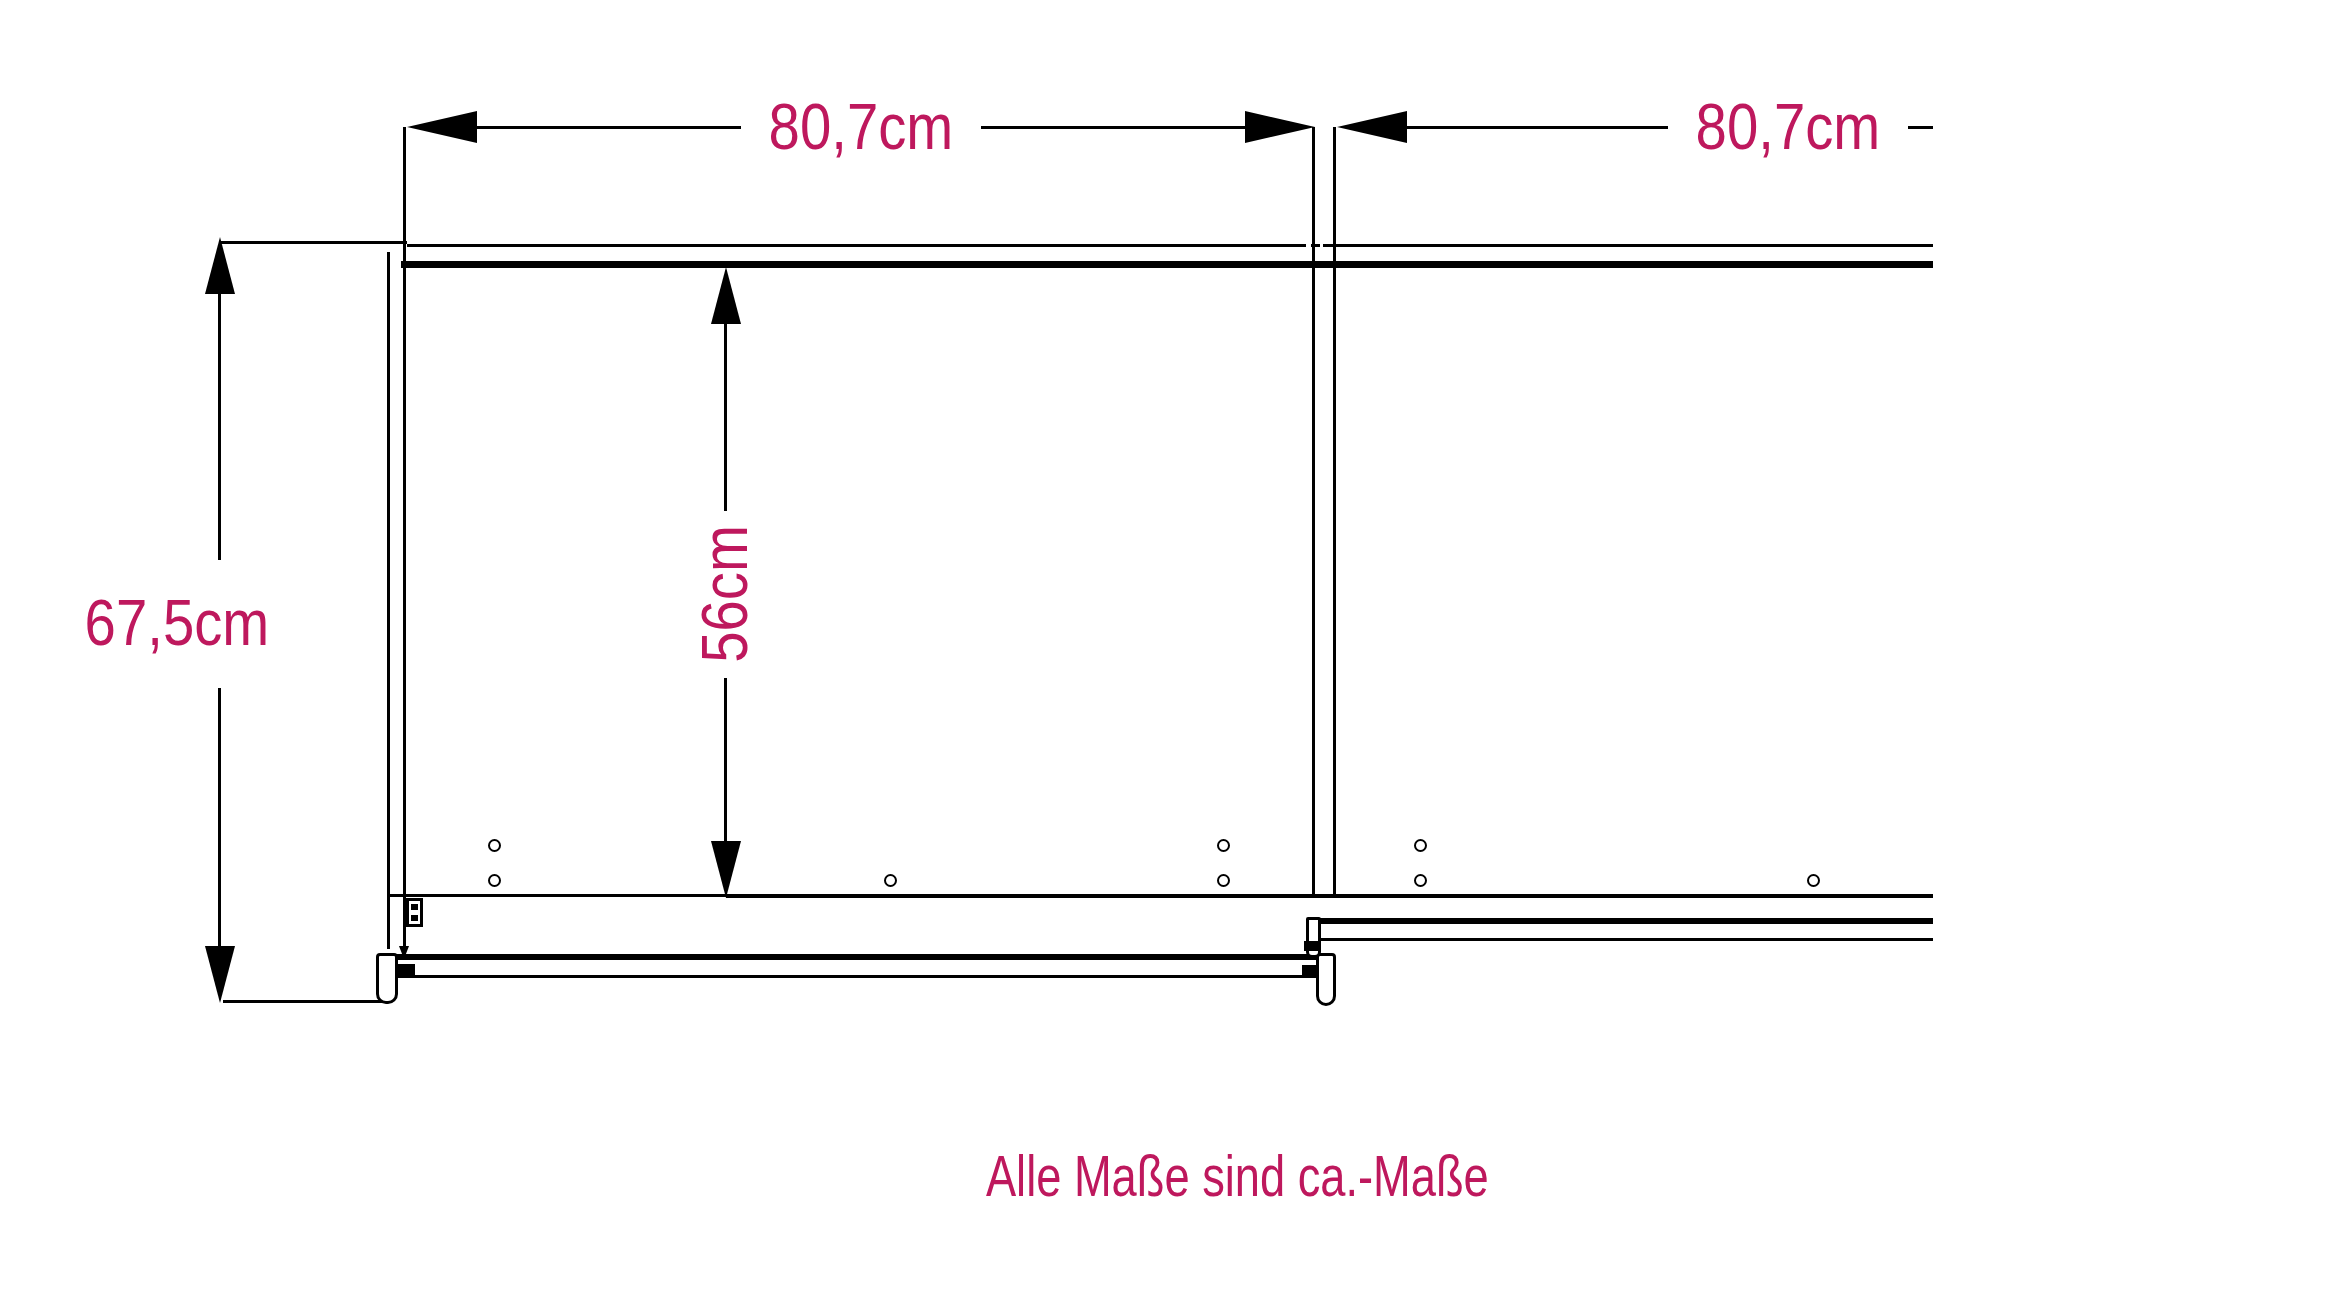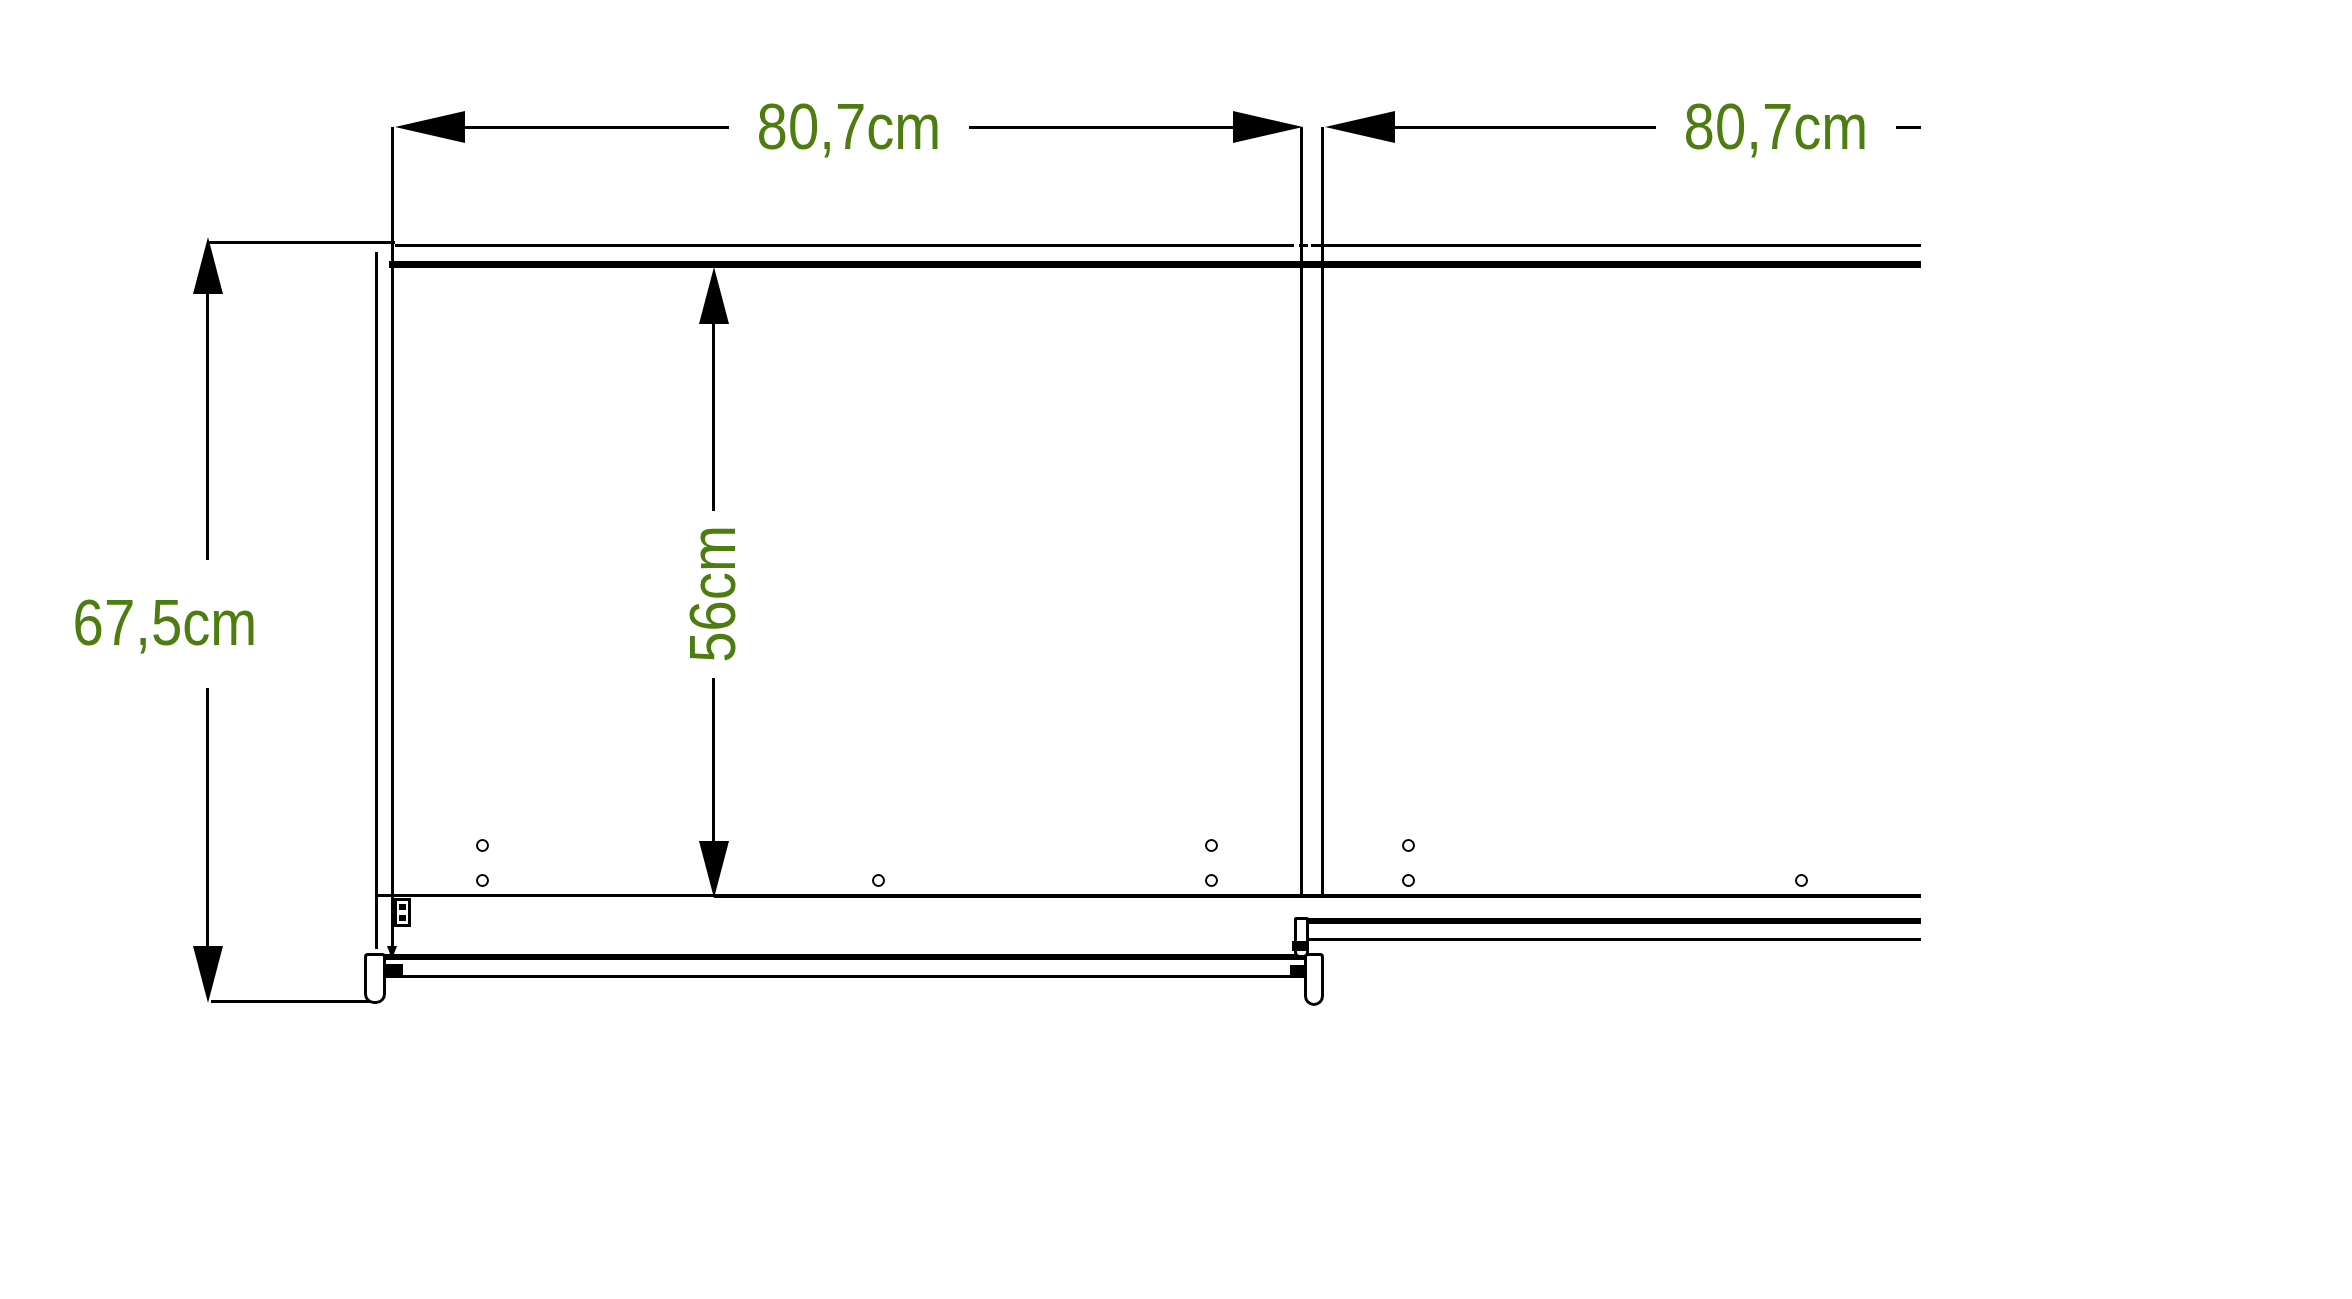--- a/index.html
+++ b/index.html
@@ -1,18 +1,18 @@
 <!DOCTYPE html>
 <html><head>
 <meta charset="utf-8">
 <style>
   html,body{margin:0;padding:0;background:#fff;}
   #canvas{
     position:relative;width:1921px;height:1299px;background:#fff;overflow:hidden;
-    font-family:"Liberation Sans","DejaVu Sans",sans-serif;color:#4d7c0f;
+    font-family:"Liberation Sans","DejaVu Sans",sans-serif;color:#be185d;margin-left:12px;
   }
   
   .ln{position:absolute;background:#000;}
   
   .hdim{position:absolute;height:32px;display:flex;align-items:center;}
   .hline{flex:1;height:3px;background:#000;}
   .ah{width:0;height:0;flex:0 0 auto;}
   .ah-left{border-top:16px solid transparent;border-bottom:16px solid transparent;border-right:70px solid #000;}
   .ah-right{border-top:16px solid transparent;border-bottom:16px solid transparent;border-left:70px solid #000;}
   .hlabel{flex:0 0 240px;text-align:center;font-size:64px;line-height:32px;white-space:nowrap;}
@@ -137,14 +137,15 @@
 
   <div>
     <div class="ln" style="left:1307px;top:918px;width:923px;height:5.5px;"></div>
     <div class="ln" style="left:1307px;top:938px;width:923px;height:2.5px;"></div>
     <div class="cap" style="left:1294px;top:917px;width:15px;height:41px;border-radius:2px 2px 6px 6px;"></div>
     <div class="cap" style="left:2226px;top:917px;width:20px;height:59px;"></div>
     <div class="nub" style="left:1292px;top:941px;width:14px;height:10px;"></div>
     <div class="nub" style="left:2212px;top:933px;width:16px;height:11px;"></div>
   </div>
 
+  <div id="caption"><span>Alle Maße sind ca.-Maße</span></div>
 
 </div>
 
 </body></html>

